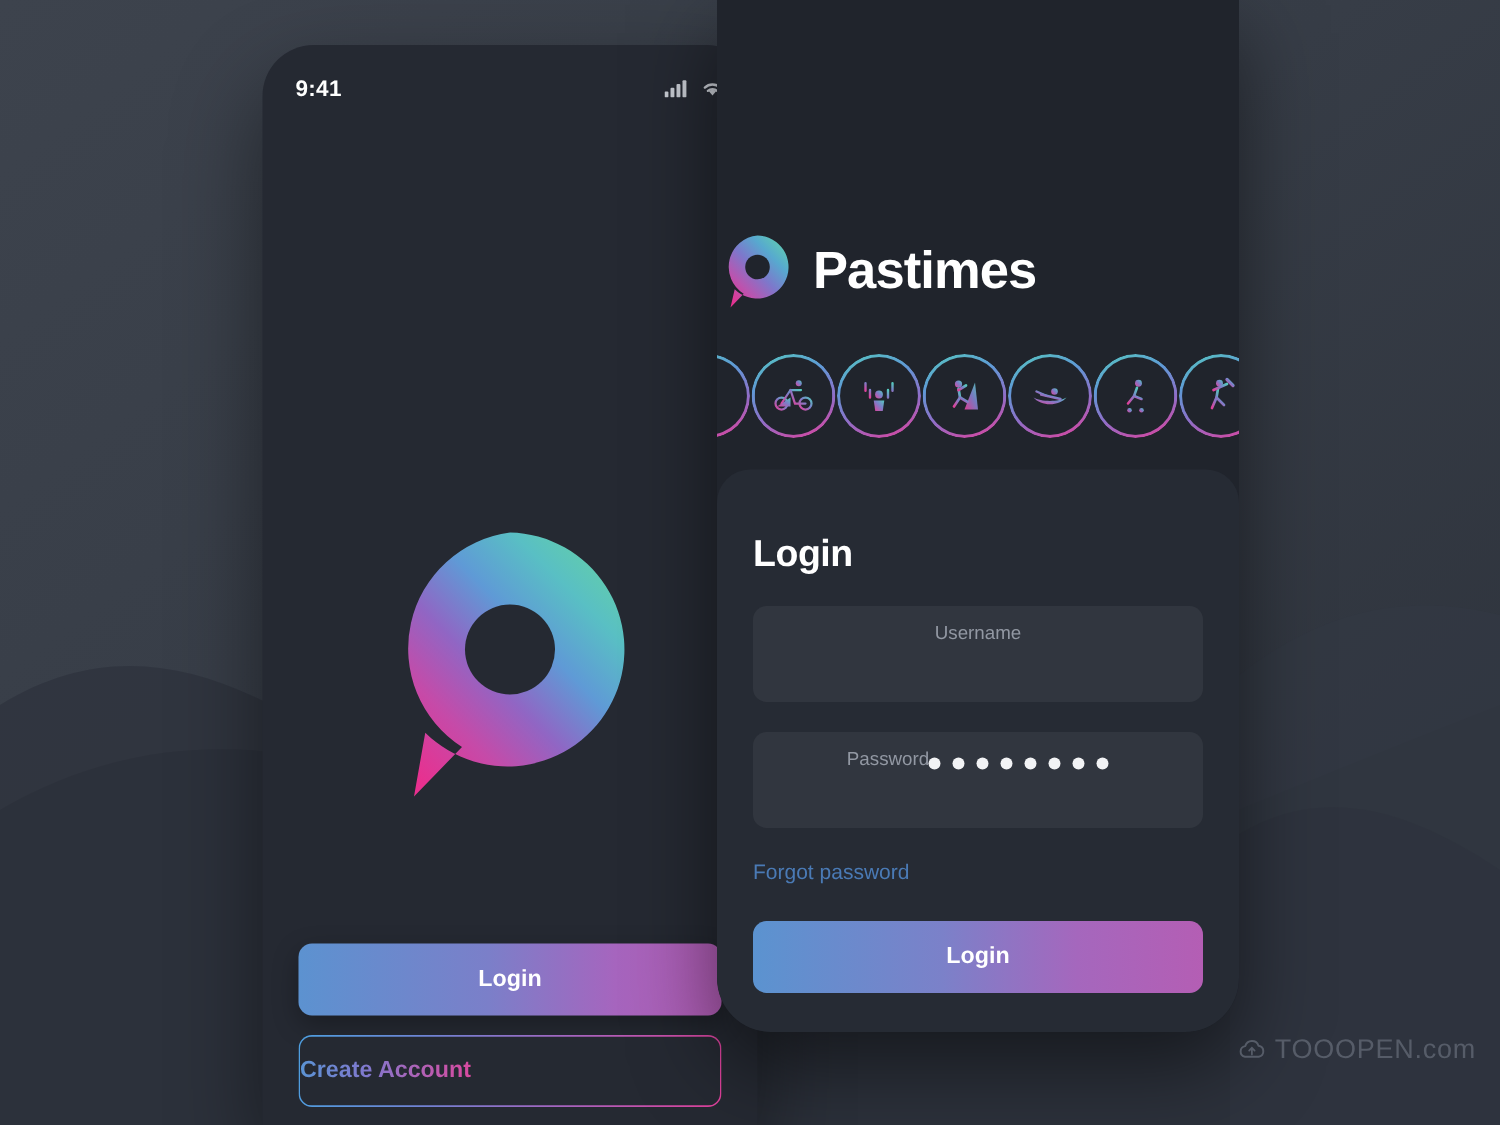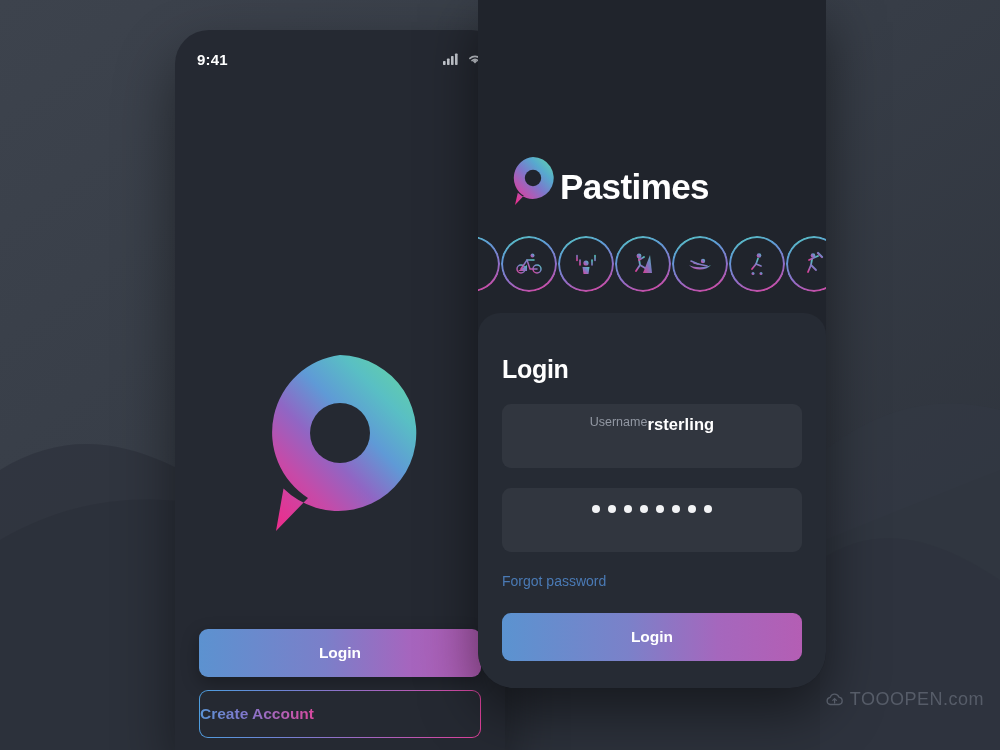--- a/index.html
+++ b/index.html
@@ -75,22 +75,22 @@
 
   
   #phone-right{
     position:absolute; left:478px; top:0; width:348px; height:688px;
     background:#20242c;
     border-radius:0 0 36px 36px;
     box-shadow:0 22px 55px rgba(0,0,0,.5);
     overflow:hidden;
   }
   .brand{
-    position:absolute; left:32px; top:155px;
-    display:flex; align-items:flex-end; gap:4px;
+    position:absolute; left:4px; top:155px;
+    display:flex; align-items:center; gap:14px;
   }
   .brand-mark{ width:46px; height:52px; }
   .brand-mark svg{ width:100%; height:100%; display:block; }
   .brand-name{
     color:#fff; font-size:35px; font-weight:bold; letter-spacing:-.6px;
   }
 
   .icon-row{
     position:absolute; left:0; right:0; top:236px; height:56px;
     display:flex; align-items:center; gap:1px;
@@ -365,24 +365,24 @@
           <path d="M19 4 L23 8" stroke="url(#ic6)" stroke-width="2.2" stroke-linecap="round"></path>
         </svg>
       </div>
     </div>
 
     <div class="login-card">
       <div class="card-title">Login</div>
 
       <div class="field">
         <div class="field-label">Username</div>
-        <div class="field-value">rsterling</div>
       </div>
 
       <div class="field">
+        <div class="field-label">Password</div>
         <div class="dots">
             <i></i>
             <i></i>
             <i></i>
             <i></i>
             <i></i>
             <i></i>
             <i></i>
             <i></i>
           </div>

